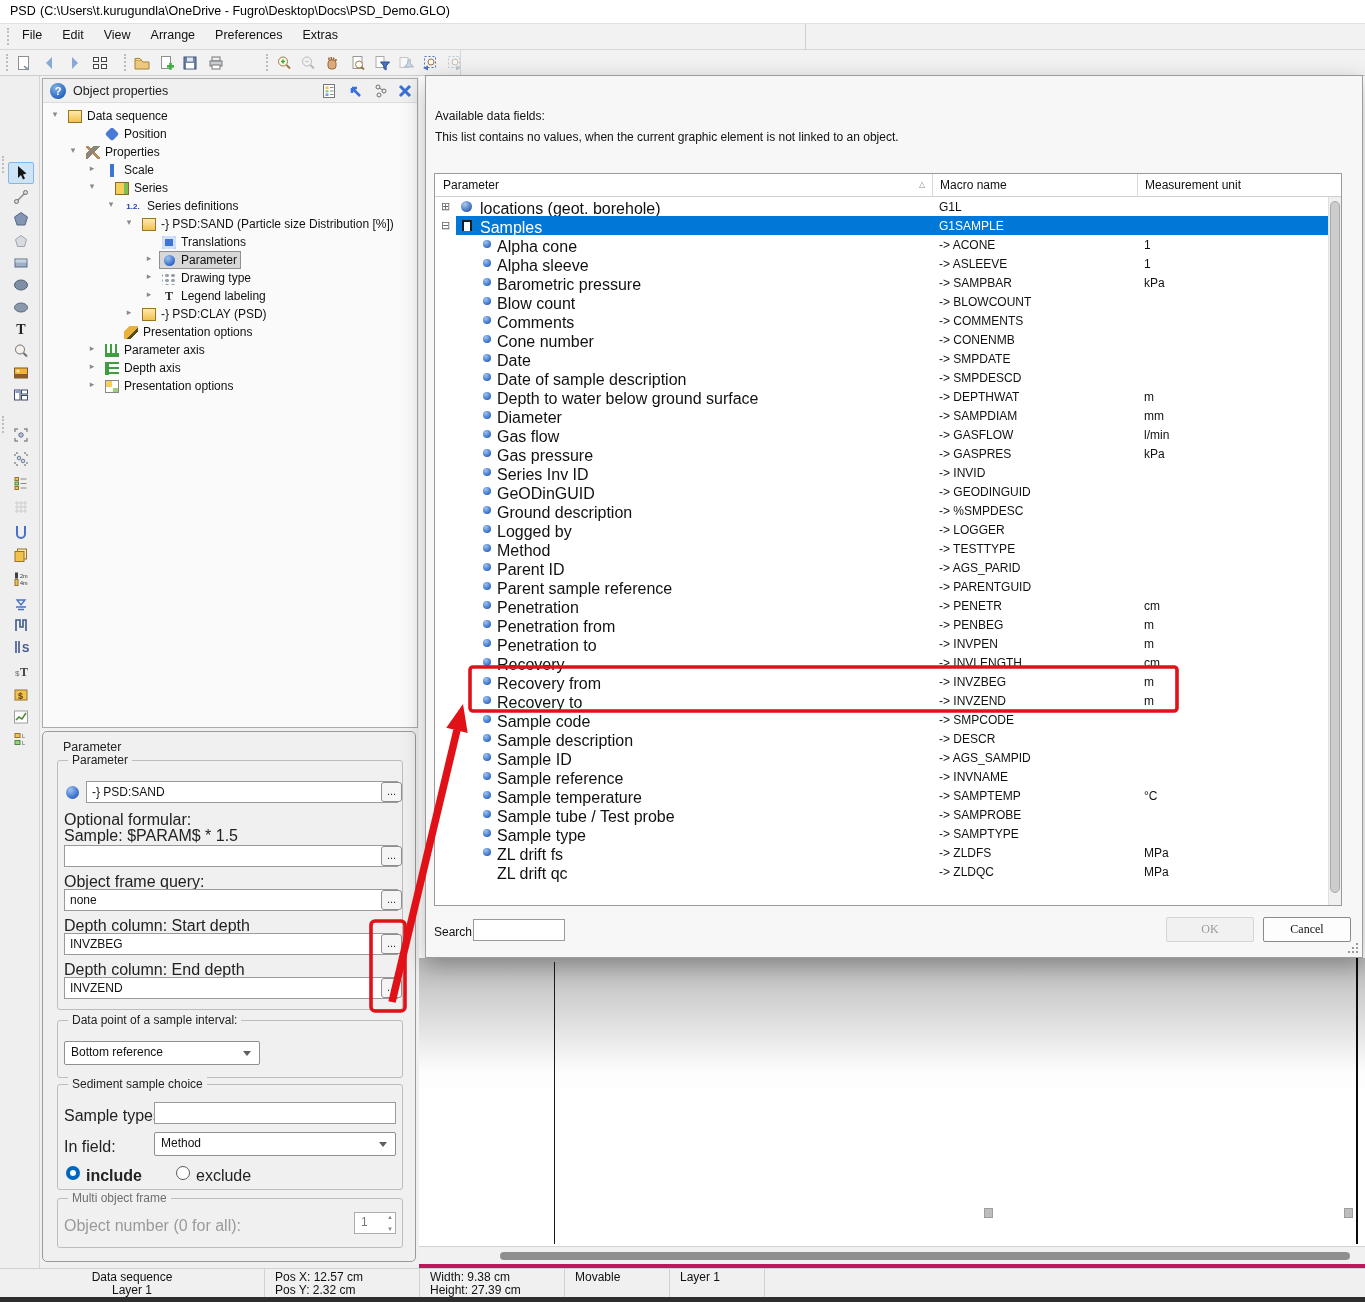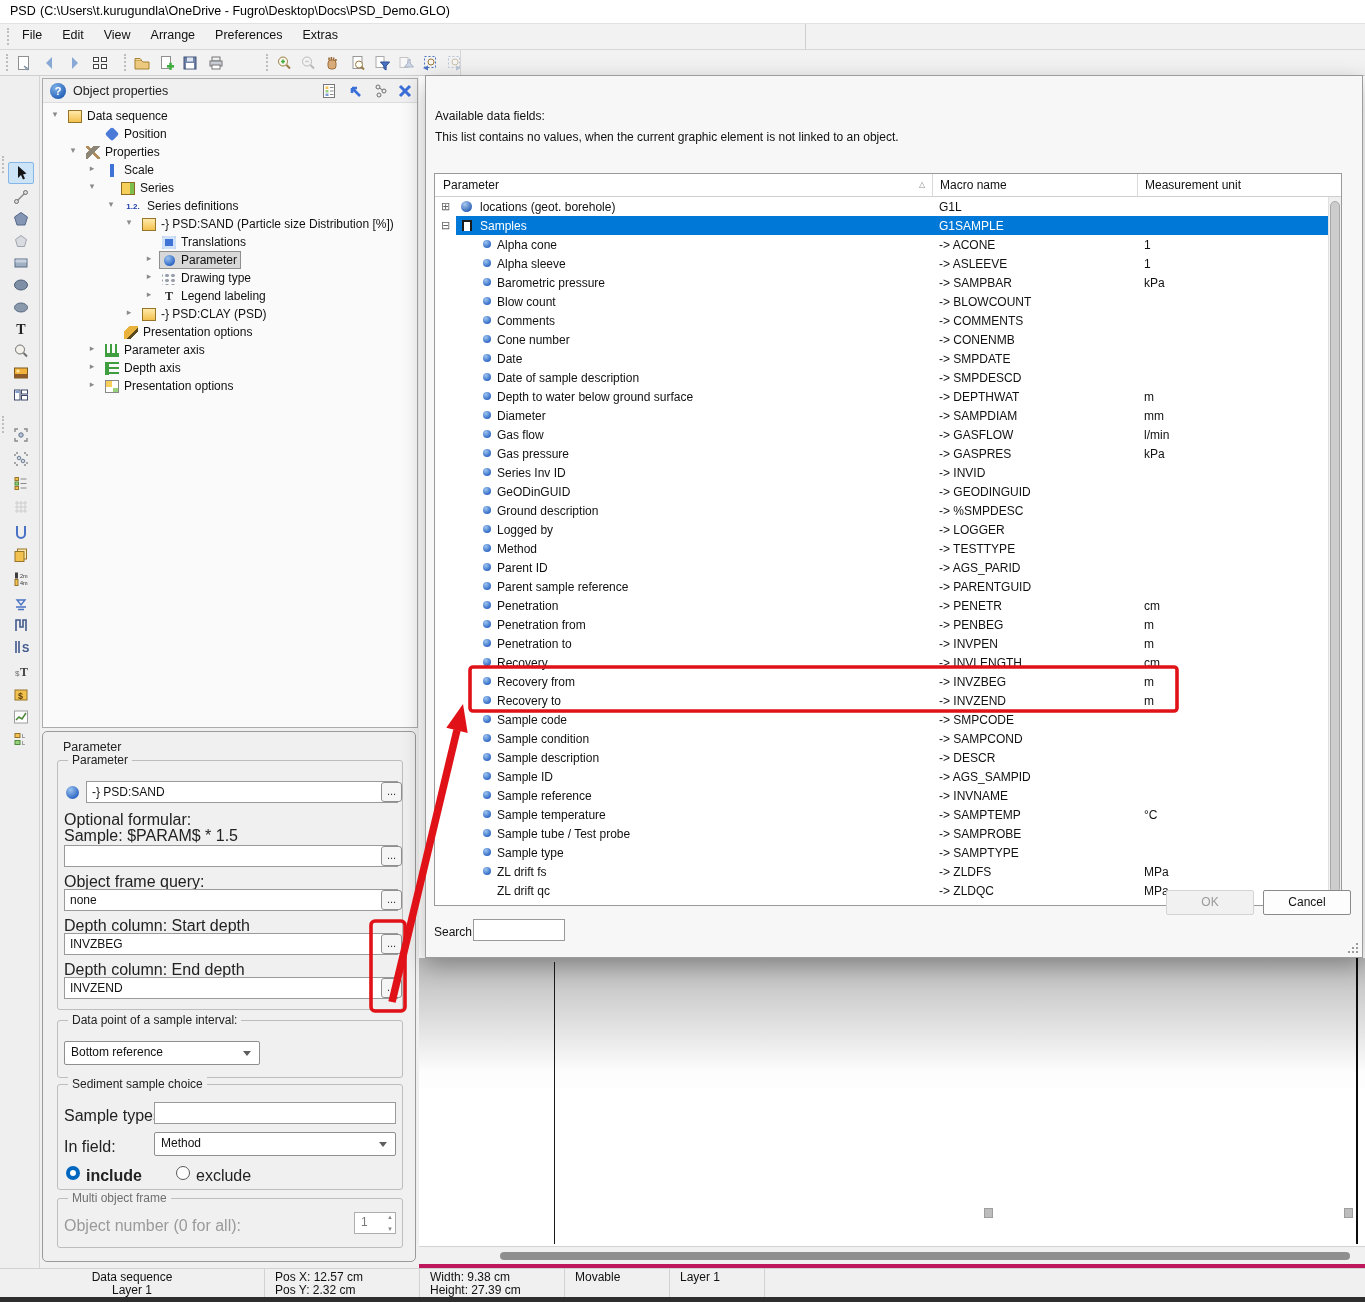--- a/index.html
+++ b/index.html
@@ -98,30 +98,30 @@
   .hcell{position:absolute;top:4px;font-size:12px;color:#111;}
   .hsep{position:absolute;top:0;height:23px;border-left:1px solid #d9d9d9;}
   #sorttri{position:absolute;left:484px;top:6px;font-size:8px;color:#8a8a8a;}
   #tbody{position:absolute;left:0;top:23px;right:13px;bottom:0;overflow:hidden;}
   .drow{position:relative;height:19px;}
   .hl{position:absolute;left:21px;right:-1px;top:0;bottom:0;background:#0078d7;}
   .exp{position:absolute;left:6px;top:3px;font-size:11px;color:#666;line-height:13px;}
   .tf-globe{position:absolute;left:26px;top:4px;width:11px;height:11px;border-radius:50%;background:radial-gradient(circle at 35% 30%,#a8c8ee,#2f63b8 75%);}
   .tf-col{position:absolute;left:27px;top:4px;width:10px;height:11px;border:2px solid #1b1b1b;border-bottom:none;background:#fff;}
   .tf-dot{position:absolute;left:48px;top:5px;width:8px;height:8px;border-radius:50%;background:radial-gradient(circle at 35% 30%,#9cc4f0,#2e66c4 75%);}
-  .dlbl{position:absolute;top:2.5px;font-size:12px;color:#111;white-space:nowrap;}
+  .dlbl{position:absolute;top:2.5px;font-size:16px;color:#111;white-space:nowrap;}
   .dlbl.g{left:45px;} .dlbl.f{left:62px;}
   .mac{position:absolute;left:504px;top:2.5px;font-size:12px;color:#111;white-space:nowrap;}
   .unit{position:absolute;left:709px;top:2.5px;font-size:12px;color:#111;}
   .drow.sel .dlbl,.drow.sel .mac,.drow.sel .unit{color:#fff;}
   #vscroll{position:absolute;right:0;top:23px;width:13px;bottom:0;background:#f0f0f0;border-left:1px solid #e0e0e0;}
   #vscroll .thumb{position:absolute;left:1px;top:4px;width:10px;bottom:12px;background:#cdcdcd;border:1px solid #a9a9a9;border-radius:5px;}
   #search-lbl{position:absolute;left:8px;top:849px;font-size:12px;}
   #search-input{left:47px;top:843px;width:92px;height:22px;}
-  .dlg-btn{position:absolute;top:814px;width:88px;height:25px;font-size:12px;text-align:center;line-height:23px;border-radius:2px;}
+  .dlg-btn{position:absolute;top:841px;width:88px;height:25px;font-size:12px;text-align:center;line-height:23px;border-radius:2px;font-family:Liberation Serif, serif;}
   #btn-ok{left:740px;background:#f1f1f1;border:1px solid #d4d4d4;color:#9a9a9a;}
   #btn-cancel{left:837px;background:#fdfdfd;border:1px solid #8a8a8a;color:#111;}
   #grip-dots{position:absolute;right:4px;bottom:4px;width:10px;height:10px;}
   #grip-dots::after{content:"";position:absolute;right:0;bottom:0;width:2px;height:2px;background:#9a9a9a;
      box-shadow:-4px 0 0 #9a9a9a,-8px 0 0 #9a9a9a,0 -4px 0 #9a9a9a,-4px -4px 0 #9a9a9a,0 -8px 0 #9a9a9a;}
 
   
   #statusbar{left:0;top:1268px;width:1365px;height:29px;background:#f0f0f0;border-top:1px solid #d2d2d2;display:flex;}
   .scell{height:100%;padding:2px 10px;font-size:12px;line-height:13px;color:#111;border-right:1px solid #d2d2d2;}
   .scell.c{text-align:center;}
@@ -491,21 +491,21 @@
         </div>
         <div class="trow">
           <span class="chev" style="left: 43px;">▸</span>
           <span class="tbox" style="left: 59px;">
             <span class="ti ti-scale"></span>
             <span class="tlbl">Scale</span>
           </span>
         </div>
         <div class="trow">
           <span class="chev" style="left: 43px;">▾</span>
-          <span class="tbox" style="left: 75px;">
+          <span class="tbox" style="left: 69px;">
             <span class="ti ti-series"></span>
             <span class="tlbl">Series</span>
           </span>
         </div>
         <div class="trow">
           <span class="chev" style="left: 62px;">▾</span>
           <span class="tbox" style="left: 78px;">
             <span class="ti ti-onetwo">1.2.</span>
             <span class="tlbl">Series definitions</span>
           </span>
@@ -790,25 +790,20 @@
           <div class="drow">
             <span class="tf-dot"></span>
             <span class="dlbl f">Recovery to</span>
             <span class="mac">-&gt; INVZEND</span>
             <span class="unit">m</span>
           </div>
           <div class="drow">
             <span class="tf-dot"></span>
             <span class="dlbl f">Sample code</span>
             <span class="mac">-&gt; SMPCODE</span>
-          </div>
-          <div class="drow">
-            <span class="tf-dot"></span>
-            <span class="dlbl f">Sample condition</span>
-            <span class="mac">-&gt; SAMPCOND</span>
           </div>
           <div class="drow">
             <span class="tf-dot"></span>
             <span class="dlbl f">Sample description</span>
             <span class="mac">-&gt; DESCR</span>
           </div>
           <div class="drow">
             <span class="tf-dot"></span>
             <span class="dlbl f">Sample ID</span>
             <span class="mac">-&gt; AGS_SAMPID</span>

